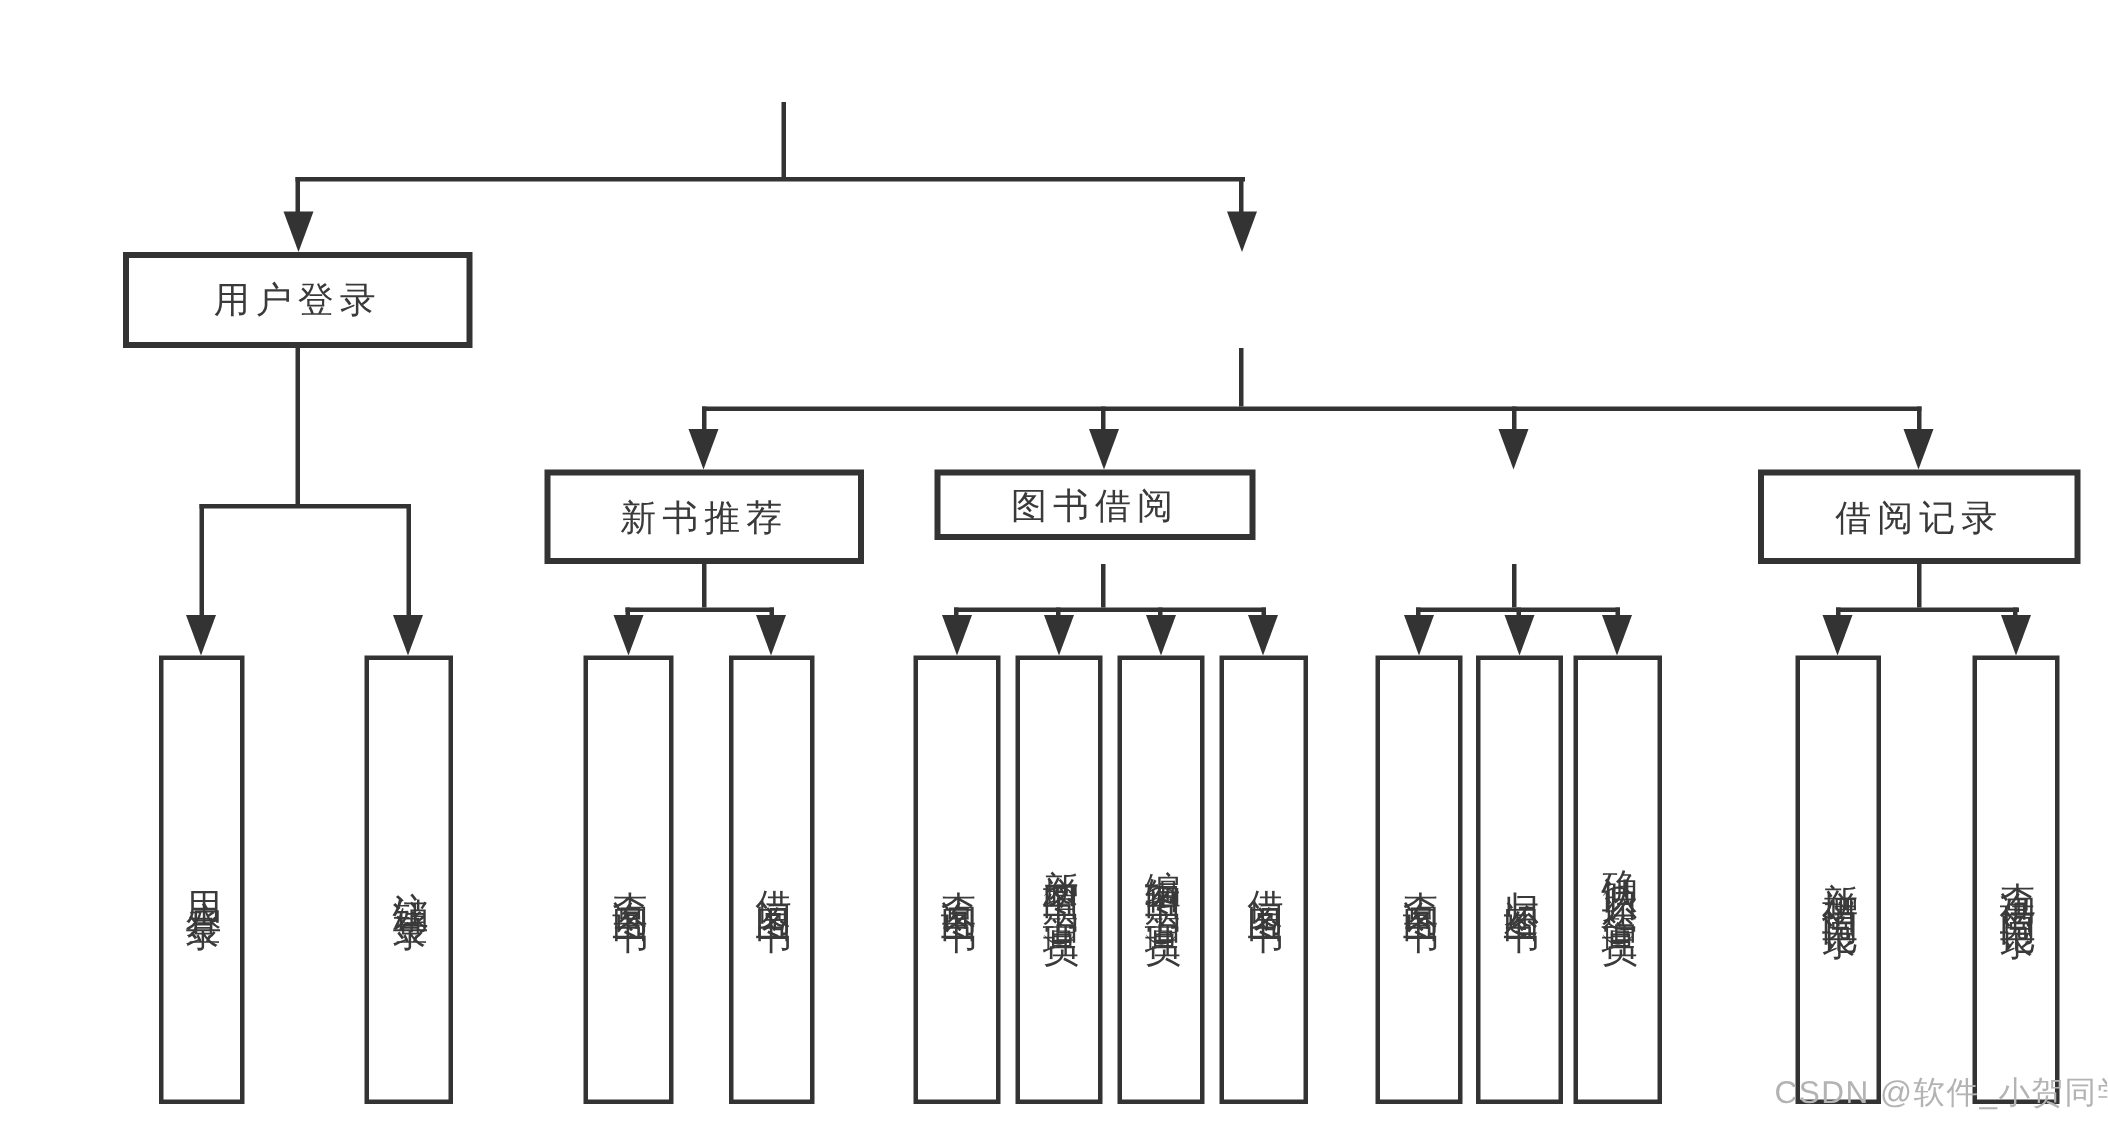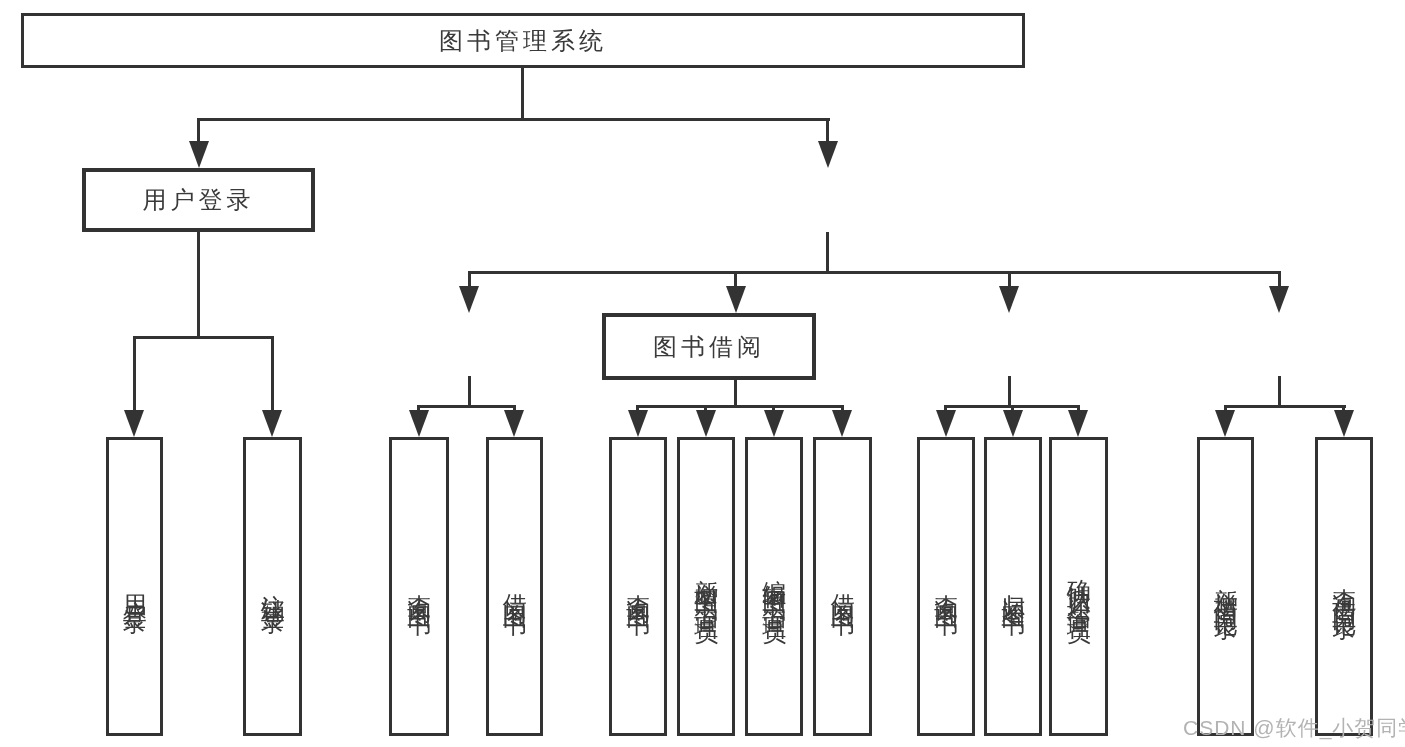--- a/index.html
+++ b/index.html
@@ -51,23 +51,20 @@
     letter-spacing: 1px;
     z-index: 10;
     white-space: nowrap;
   }
 </style>
 </head>
 <body>
 
 <div class="stage">
 
-  <div class="box" style="left:21px;top:13px;width:1004px;height:55px">
-    <span>图书管理系统</span>
-  </div>
 
   <div class="vl" style="left:521px;top:68px;height:50px"></div>
   <div class="hl" style="left:197px;top:118px;width:633px"></div>
   <div class="vl" style="left:197px;top:118px;height:28px"></div>
   <div class="ah" style="left:189px;top:141px"></div>
   <div class="vl" style="left:826px;top:118px;height:28px"></div>
   <div class="ah" style="left:818px;top:141px"></div>
 
   <div class="box b4" style="left:82px;top:168px;width:233px;height:64px">
     <span>用户登录</span>
@@ -84,22 +81,28 @@
   <div class="hl" style="left:468px;top:271px;width:813px"></div>
   <div class="vl" style="left:468px;top:271px;height:17px"></div>
   <div class="ah" style="left:459px;top:286px"></div>
   <div class="vl" style="left:734px;top:271px;height:17px"></div>
   <div class="ah" style="left:726px;top:286px"></div>
   <div class="vl" style="left:1008px;top:271px;height:17px"></div>
   <div class="ah" style="left:999px;top:286px"></div>
   <div class="vl" style="left:1278px;top:271px;height:17px"></div>
   <div class="ah" style="left:1269px;top:286px"></div>
 
-  <div class="box b4" style="left:602px;top:313px;width:214px;height:67px">
+  <div class="box b4" style="left:363px;top:313px;width:213px;height:63px">
+    <span>新书推荐</span>
+  </div>
+  <div class="box b4" style="left:623px;top:313px;width:214px;height:47px">
     <span>图书借阅</span>
+  </div>
+  <div class="box b4" style="left:1172px;top:313px;width:215px;height:63px">
+    <span>借阅记录</span>
   </div>
 
   <div class="vl" style="left:468px;top:376px;height:29px"></div>
   <div class="hl" style="left:417px;top:405px;width:99px"></div>
   <div class="vl" style="left:417px;top:405px;height:7px"></div>
   <div class="ah" style="left:409px;top:410px"></div>
   <div class="vl" style="left:513px;top:405px;height:7px"></div>
   <div class="ah" style="left:504px;top:410px"></div>
 
   <div class="vl" style="left:734px;top:376px;height:29px"></div>

